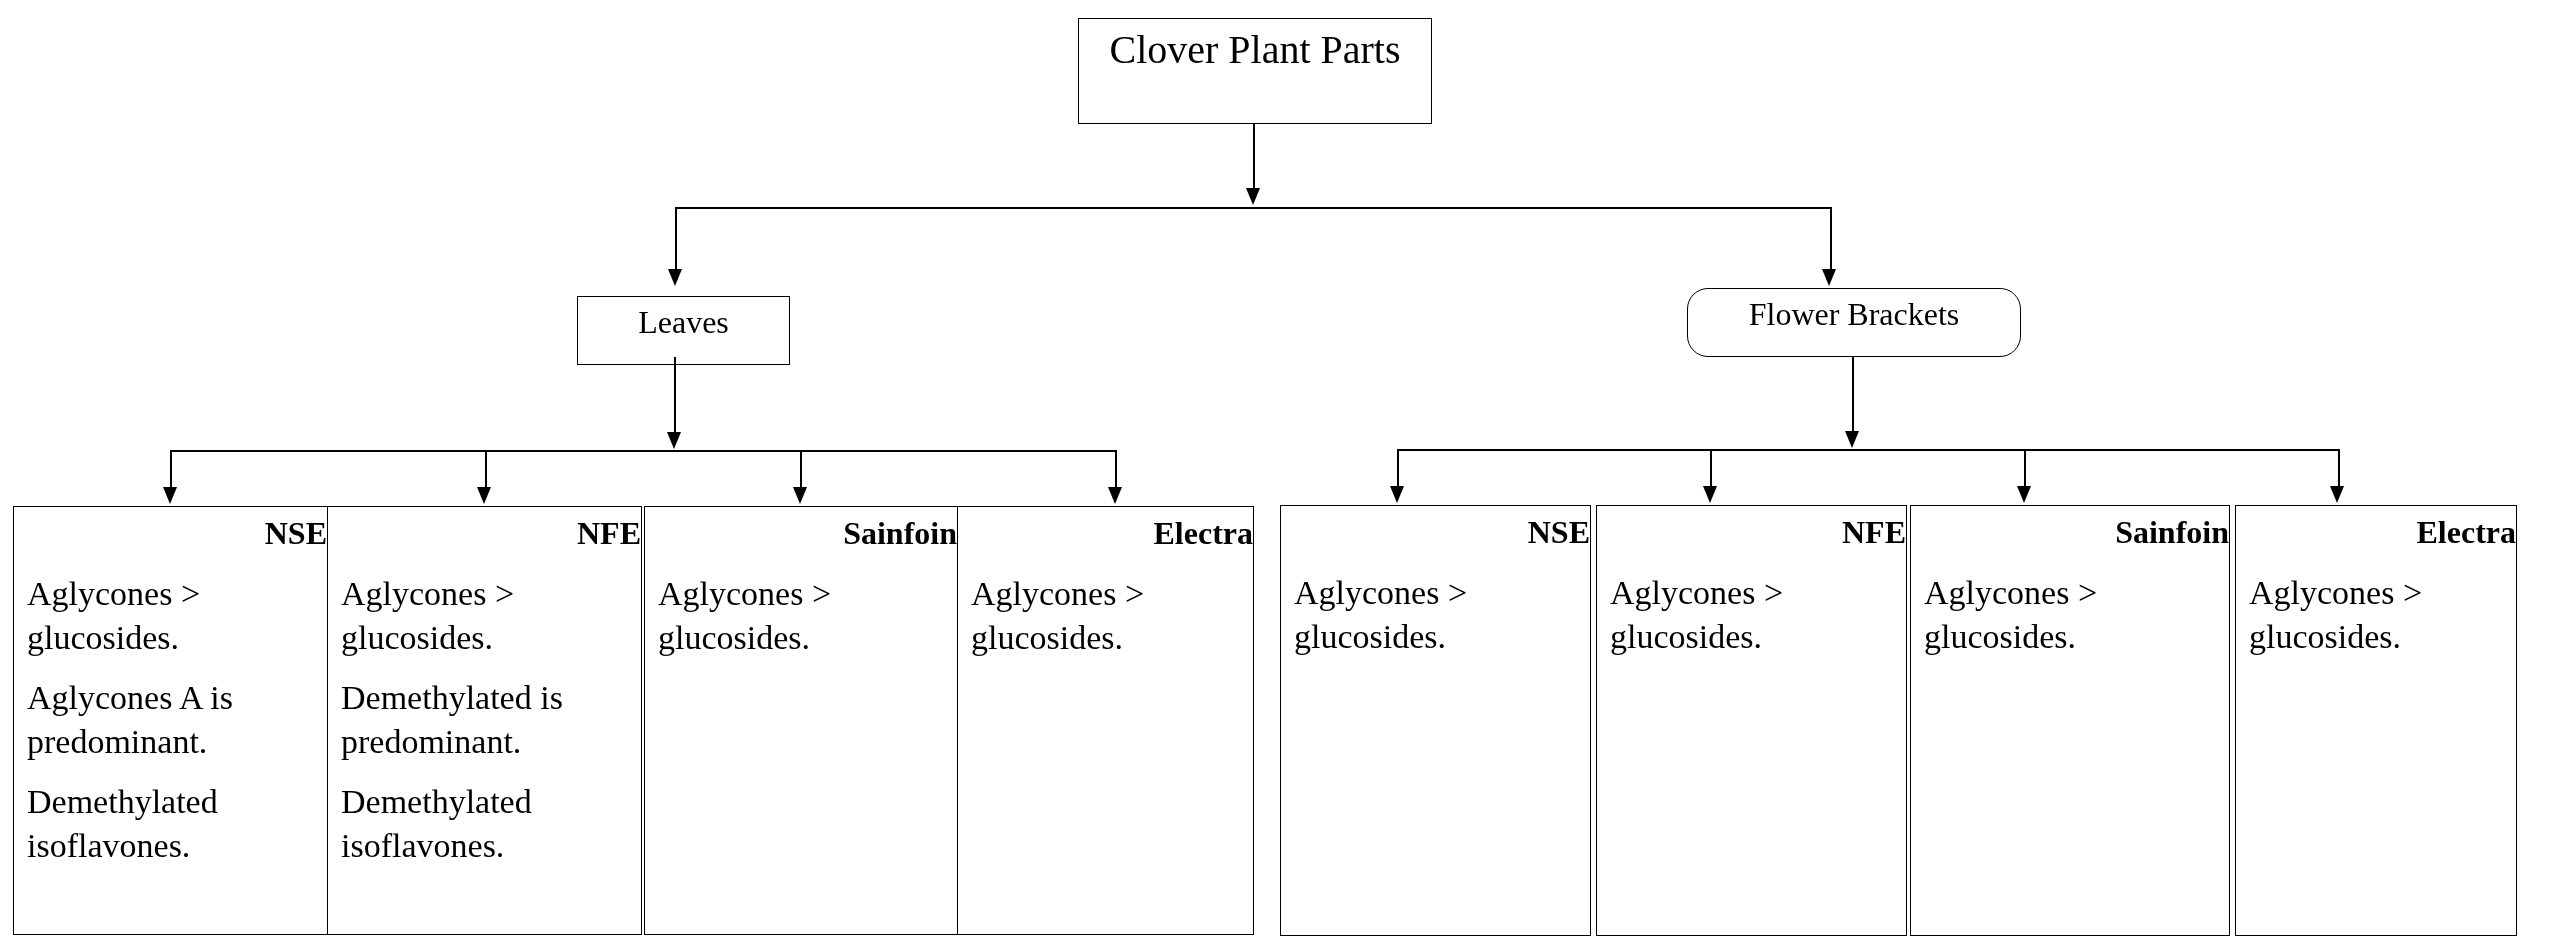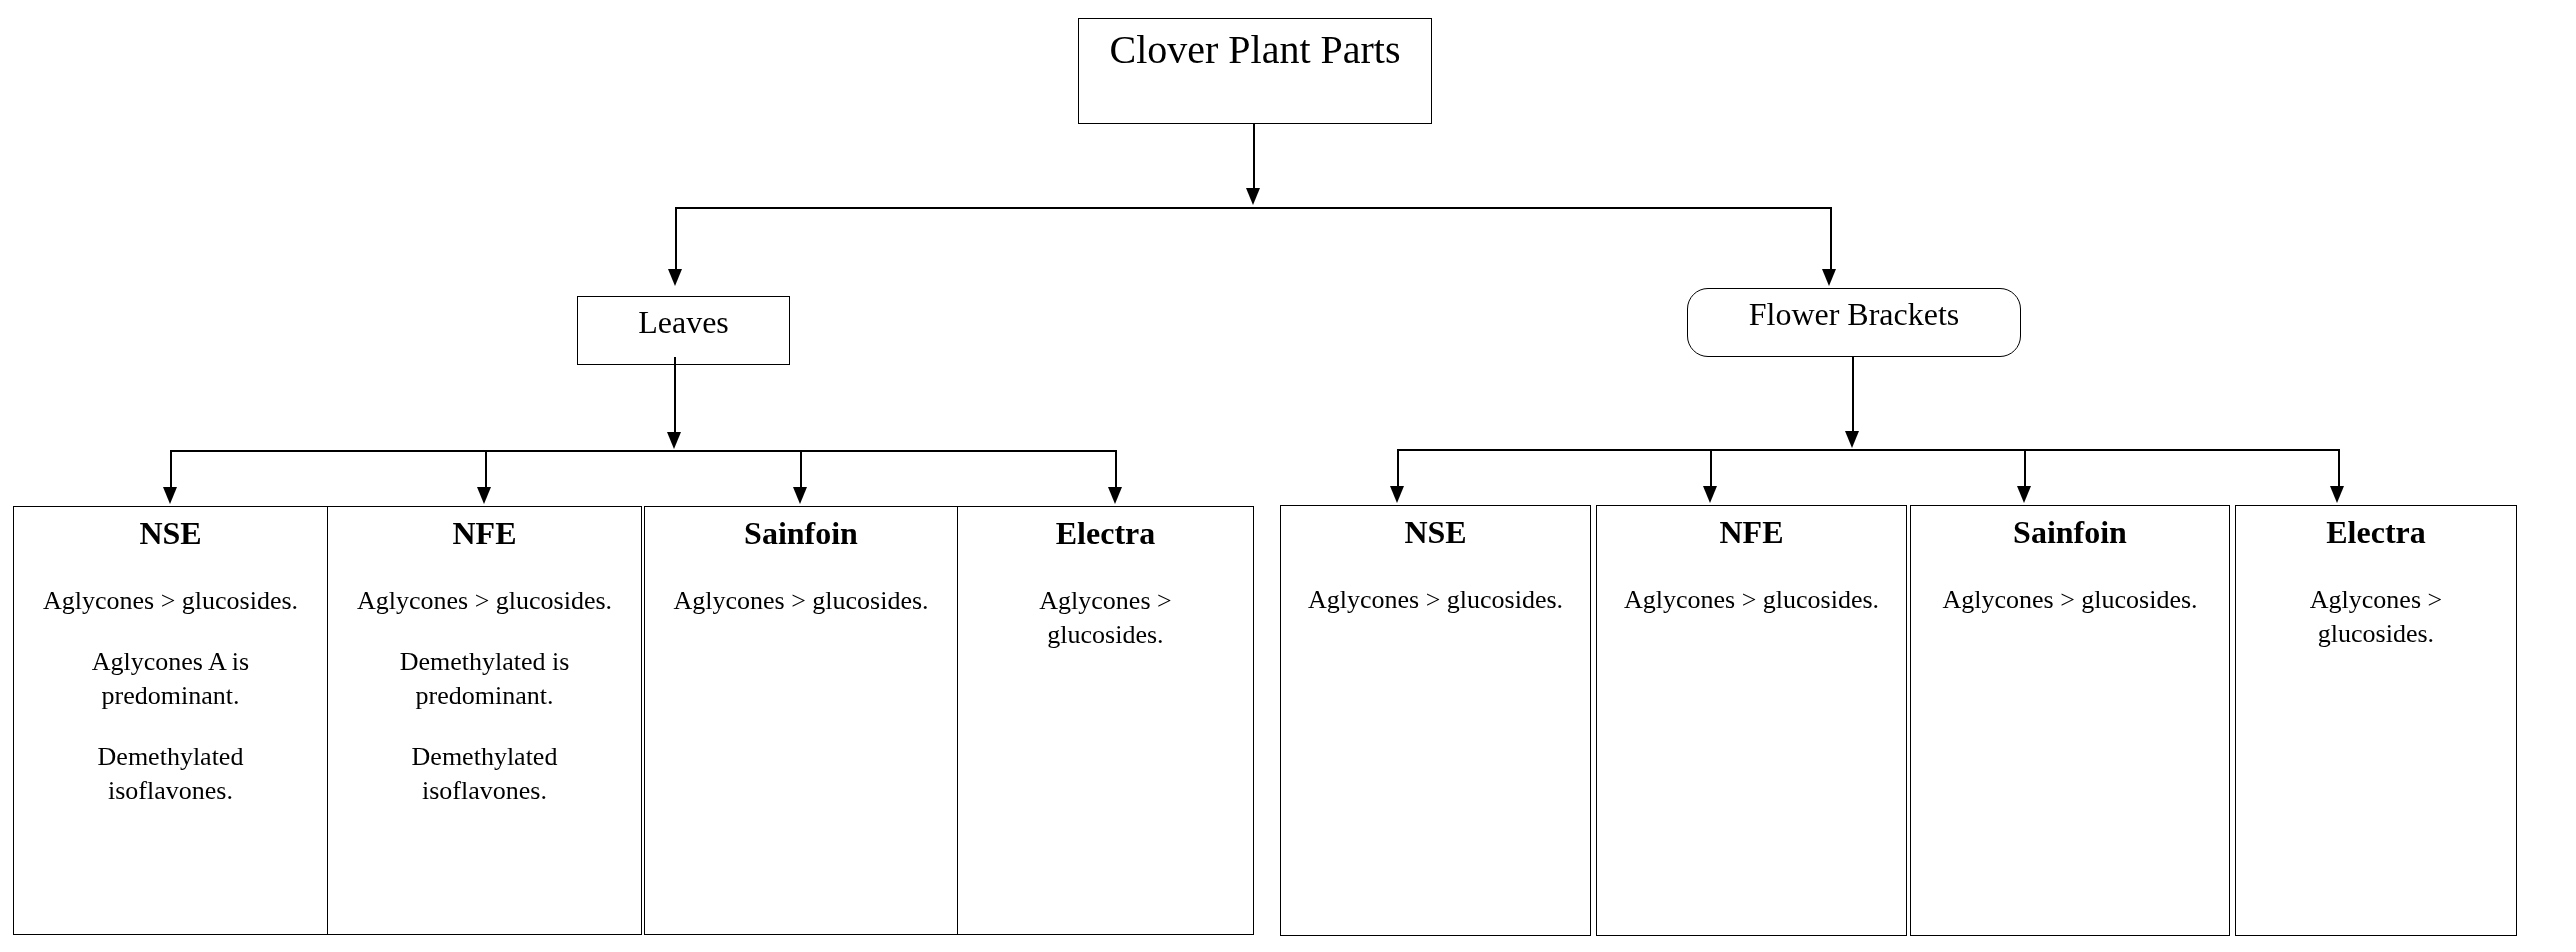--- a/index.html
+++ b/index.html
@@ -38,29 +38,30 @@
   }
   .lvl1 .node-title {
     font-size: 32px;
     font-weight: 400;
     padding-top: 8.2px;
   }
   .lvl2 .node-title {
     font-size: 32px;
     font-weight: 700;
     padding-top: 9.4px;
+    text-align: right;
   }
   .node-body {
     padding: 0 13px;
   }
   .para {
-    font-size: 26px;
+    font-size: 34px;
     line-height: 1.30;
-    text-align: center;
-    margin: 12px;
+    text-align: left;
+    margin: 0;
     padding-top: 15.3px;
   }
   .lvl2 .node-body { padding-top: 4.7px; }
 
   
   .hline {
     position: absolute;
     background: #000000;
     height: 2.3px;
   }

